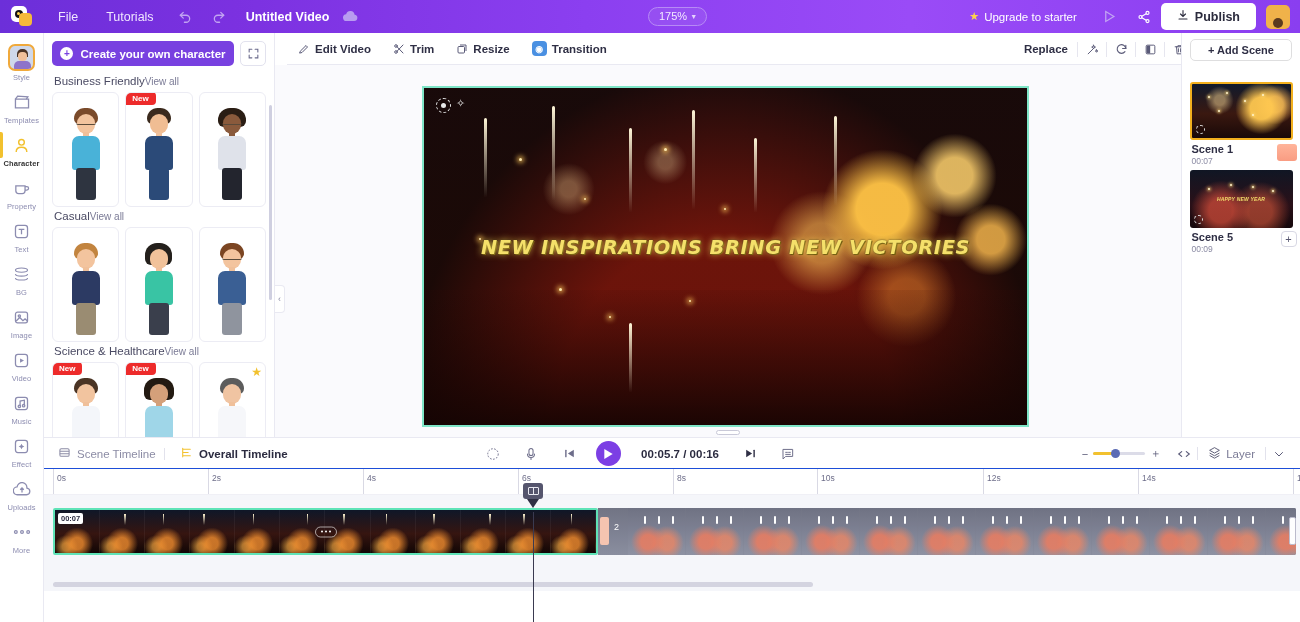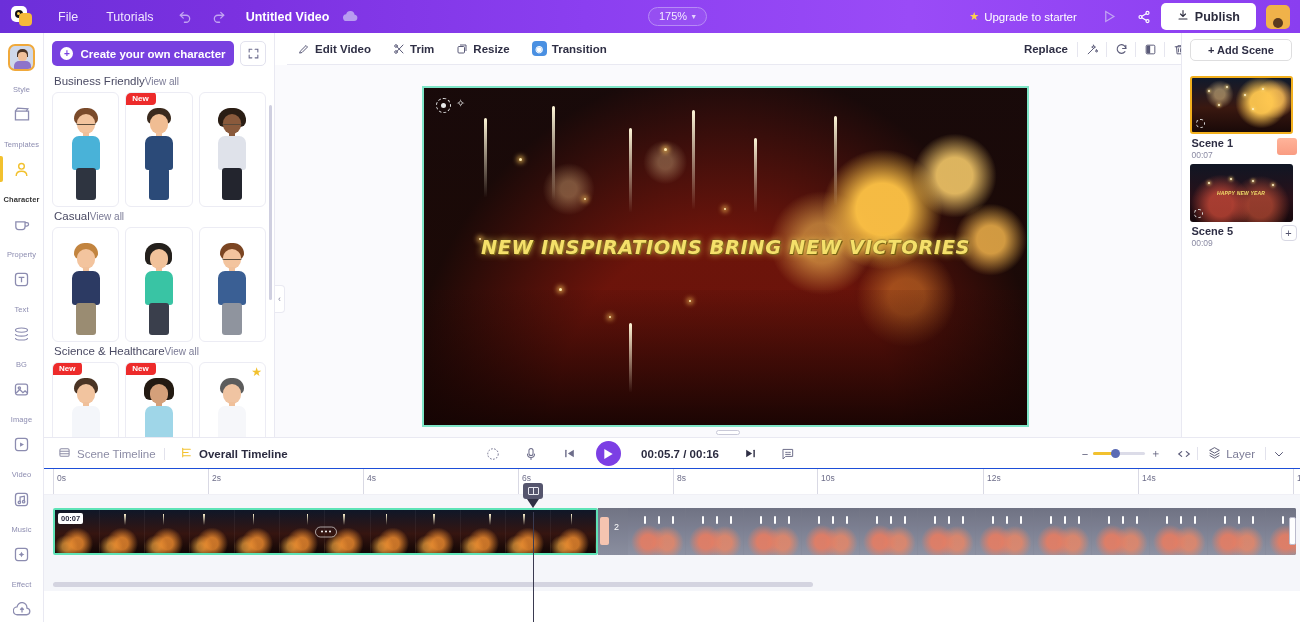--- a/index.html
+++ b/index.html
@@ -75,21 +75,21 @@
     display:flex; flex-direction:column; align-items:center; padding-top:6px;
   }
   .rail-item {
     width:44px; display:flex; flex-direction:column; align-items:center;
     padding: 5px 0 3px; cursor:pointer; position:relative;
   }
   .rail-item .ic {
     width:24px; height:24px; display:flex; align-items:center; justify-content:center;
     color:#8c8cb0; font-size:15px;
   }
-  .rail-item .lb { font-size:7.5px; color:#8c8cb0; margin-top:14px; letter-spacing:.1px;}
+  .rail-item .lb { font-size:7.5px; color:#8c8cb0; margin-top:2px; letter-spacing:.1px;}
   .rail-item.active .lb { color:#333; font-weight:700;}
   .rail-item.active .ic { color:#f2c12e; }
   .rail-item.active::before {
     content:""; position:absolute; left:0; top:4px; width:3px; height:26px;
     background:#f2c12e; border-radius:0 2px 2px 0;
   }
   .rail-item.style .ic {
     width:27px;height:27px;border-radius:7px;border:2px solid #f0a93b;
     background:#cfd8ea; overflow:hidden; position:relative;
   }
@@ -231,21 +231,21 @@
     width:24px; height:5px; border:1px solid #c9c9d8; border-radius:3px; background:#fff;
     cursor:ns-resize;
   }
 
   
   .scenes {
     position:absolute; left:1181px; top:33px; width:119px; height:404px;
     background:#fff; border-left:1px solid #e9e9f2; padding:6px 0 0 0;
   }
   .add-scene {
-    margin:0 auto 15px; width:102px; height:22px; border:1px solid #dededf; border-radius:5px;
+    margin:0 auto 21px; width:102px; height:22px; border:1px solid #dededf; border-radius:5px;
     font-size:11px; font-weight:600; color:#2f2f45; display:flex; align-items:center;
     justify-content:center; cursor:pointer;
   }
   .scene-card { margin:0 auto 4px; width:103px; cursor:pointer; position:relative;}
   .scene-thumb {
     width:103px; height:58px; border-radius:3px; overflow:hidden; position:relative;
   }
   .scene-card.selected .scene-thumb { border:2px solid #f2b01e; }
   .th1 {
     background:

